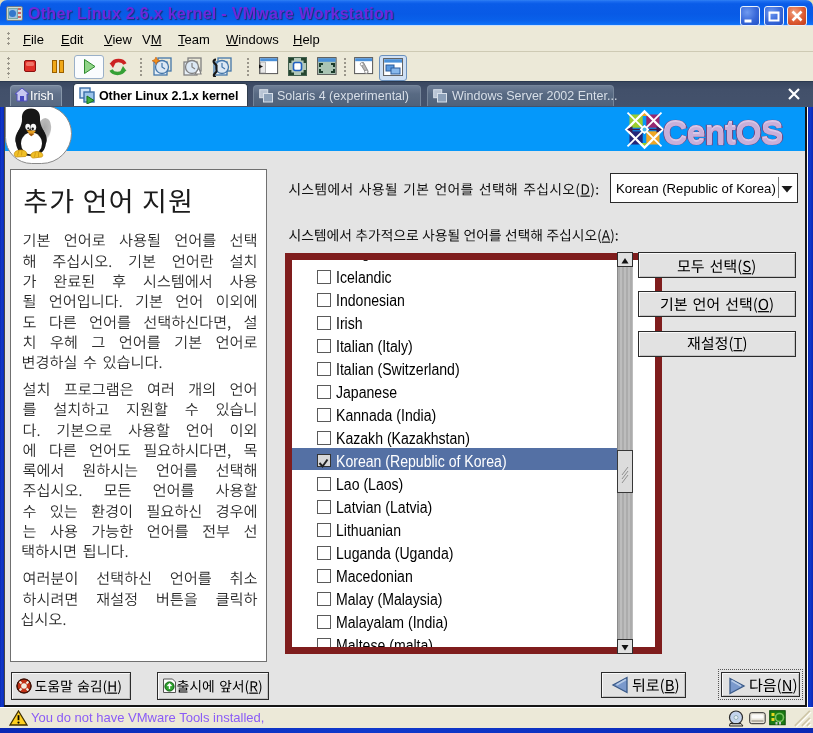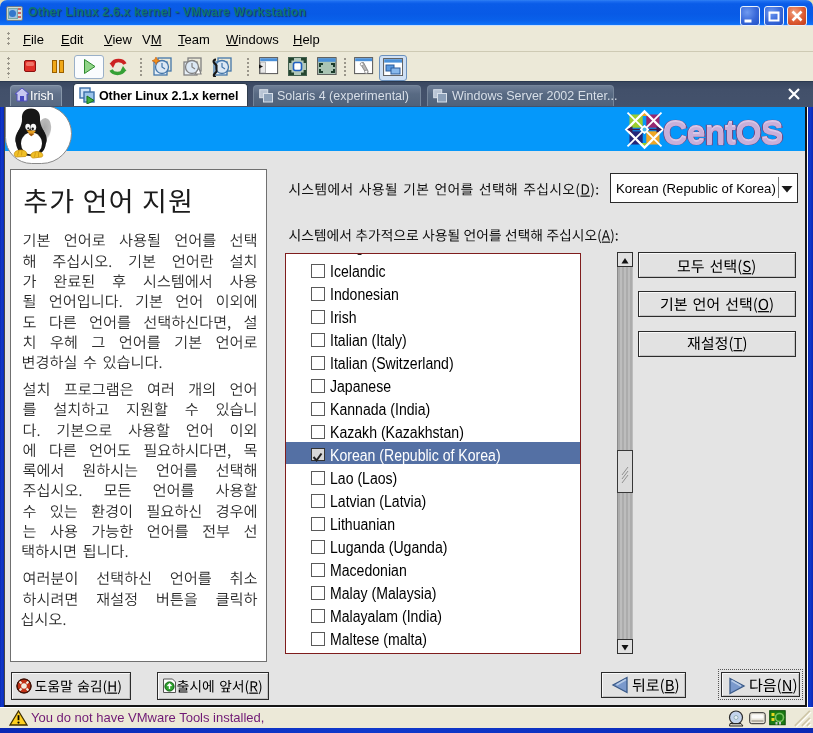--- a/index.html
+++ b/index.html
@@ -1,21 +1,21 @@
 <!DOCTYPE html>
 <html><head><meta charset="utf-8">
 <style>
 html,body{margin:0;padding:0;background:#fff;}
 *{box-sizing:border-box;}
 #root{position:relative;width:813px;height:733px;overflow:hidden;font-family:"Liberation Sans",sans-serif;}
 .abs{position:absolute;}
 
 #titlebar{left:0;top:0;width:813px;height:26px;border-radius:7px 7px 0 0;
  background:linear-gradient(180deg,#2f80f4 0%,#1b6cf0 6%,#0a5ce8 15%,#085ae6 55%,#0960ea 80%,#0d6cf4 94%,#1378fa 100%);border-bottom:1px solid #cadefa;}
-#titletext{left:28px;top:5px;color:#0f766e;font-weight:bold;font-size:12px;letter-spacing:.3px;text-shadow:1px 1px 1px #12337a;}
+#titletext{left:28px;top:5px;color:#6d28d9;font-weight:bold;font-size:16px;letter-spacing:.3px;text-shadow:1px 1px 1px #12337a;}
 .capbtn{top:5.5px;width:20px;height:20px;border-radius:3px;border:1px solid #eaf2fb;}
 #btnmin{left:740px;background:radial-gradient(circle at 35% 30%,#6f9af0 0%,#3767d8 55%,#2152c8 100%);}
 #btnmax{left:763.5px;background:radial-gradient(circle at 35% 30%,#6f9af0 0%,#3767d8 55%,#2152c8 100%);}
 #btnclose{left:787px;background:radial-gradient(circle at 35% 30%,#f0a080 0%,#dd5b32 55%,#c03a18 100%);}
 
 #menubar{left:0;top:26px;width:813px;height:26px;background:#ece9d8;border-bottom:1px solid #cecab4;box-shadow:0 1px 0 #fff;}
 .menuitem{position:absolute;top:32px;font-size:13px;color:#000;}
 .grip{position:absolute;width:3px;background-image:radial-gradient(circle,#9a968a 1px,transparent 1.2px);background-size:3px 5px;}
 
 #toolbar{left:0;top:52px;width:813px;height:29px;background:#ece9d8;}
@@ -33,35 +33,35 @@
 #vmscreen{left:4px;top:107px;width:801px;height:598px;background:#e4e4e4;overflow:hidden;}
 #banner{left:0;top:0;width:801px;height:44px;background:#0598fa;}
 #vline-r{left:805px;top:107px;width:1.5px;height:599px;background:#151515;}
 #hline-b{left:4px;top:705px;width:803px;height:1.5px;background:#151515;}
 
 #helppanel{left:6px;top:62px;width:257px;height:493px;background:#fff;border:1px solid #707070;}
 
 #combo{left:605.5px;top:66px;width:188.5px;height:29.5px;background:#fff;border:1.2px solid #2a2a2a;}
 #combo .ctext{position:absolute;left:5.5px;top:7px;font-size:13.2px;color:#000;}
 #combo .sep{position:absolute;right:18px;top:3px;width:1px;height:21px;background:#777;}
-#list{left:281px;top:146px;width:296px;height:401px;background:#fff;border:1px solid #7f1d1d;overflow:hidden;}
+#list{left:281px;top:146px;width:377px;height:401px;background:#fff;border:7px solid #7f1d1d;overflow:hidden;}
 .row{position:absolute;left:0;width:326px;height:22px;}
 .rowsel{background:#5470a4;}
 .cb{position:absolute;left:25px;width:13.5px;height:13.5px;background:#fff;border:1px solid #5a5a5a;}
 .rowtext{position:absolute;left:44px;top:3.6px;font-size:16px;color:#000;transform:scaleX(0.88);transform-origin:0 0;white-space:nowrap;}
 
 #sbar{left:613px;top:145px;width:16px;height:403px;}
 .sbtn{position:absolute;left:0;width:16px;height:15px;background:#e0e0e0;border:1px solid #303030;color:#000;}
 #strack{position:absolute;left:0;top:15px;width:16px;height:372px;background:repeating-linear-gradient(90deg,#acacac 0 2px,#bdbdbd 2px 4px);border-left:1px solid #8a8a8a;}
 #sthumb{position:absolute;left:0;top:198px;width:16px;height:43px;background:#dcdcdc;border:1px solid #383838;}
 
 .gbtn{position:absolute;background:#e2e2e2;border:1px solid #2b2b2b;box-shadow:inset 1px 1px 0 rgba(255,255,255,.75), inset -1px -1px 0 rgba(0,0,0,.14);}
 
 #statusbar{left:0;top:707px;width:813px;height:21px;background:#ece9d8;border-top:1px solid #fff;}
-#stattext{left:31px;top:710px;font-size:13px;color:#701a75;}
+#stattext{left:31px;top:710px;font-size:13px;color:#8b5cf6;}
 .koline{position:absolute;}
 </style></head>
 <body>
 <div id="root">
 
 <div class="abs" style="left:0;top:0;width:10px;height:10px;background:#e2deba;"></div>
 <div class="abs" style="left:803px;top:0;width:10px;height:10px;background:#e2deba;"></div>
 <div class="abs bord" style="left:0;top:24px;width:4px;height:709px;"></div>
 <div class="abs bord" style="left:808px;top:24px;width:5px;height:709px;"></div>
 <div class="abs bord" style="left:0;top:728px;width:813px;height:5px;"></div>

